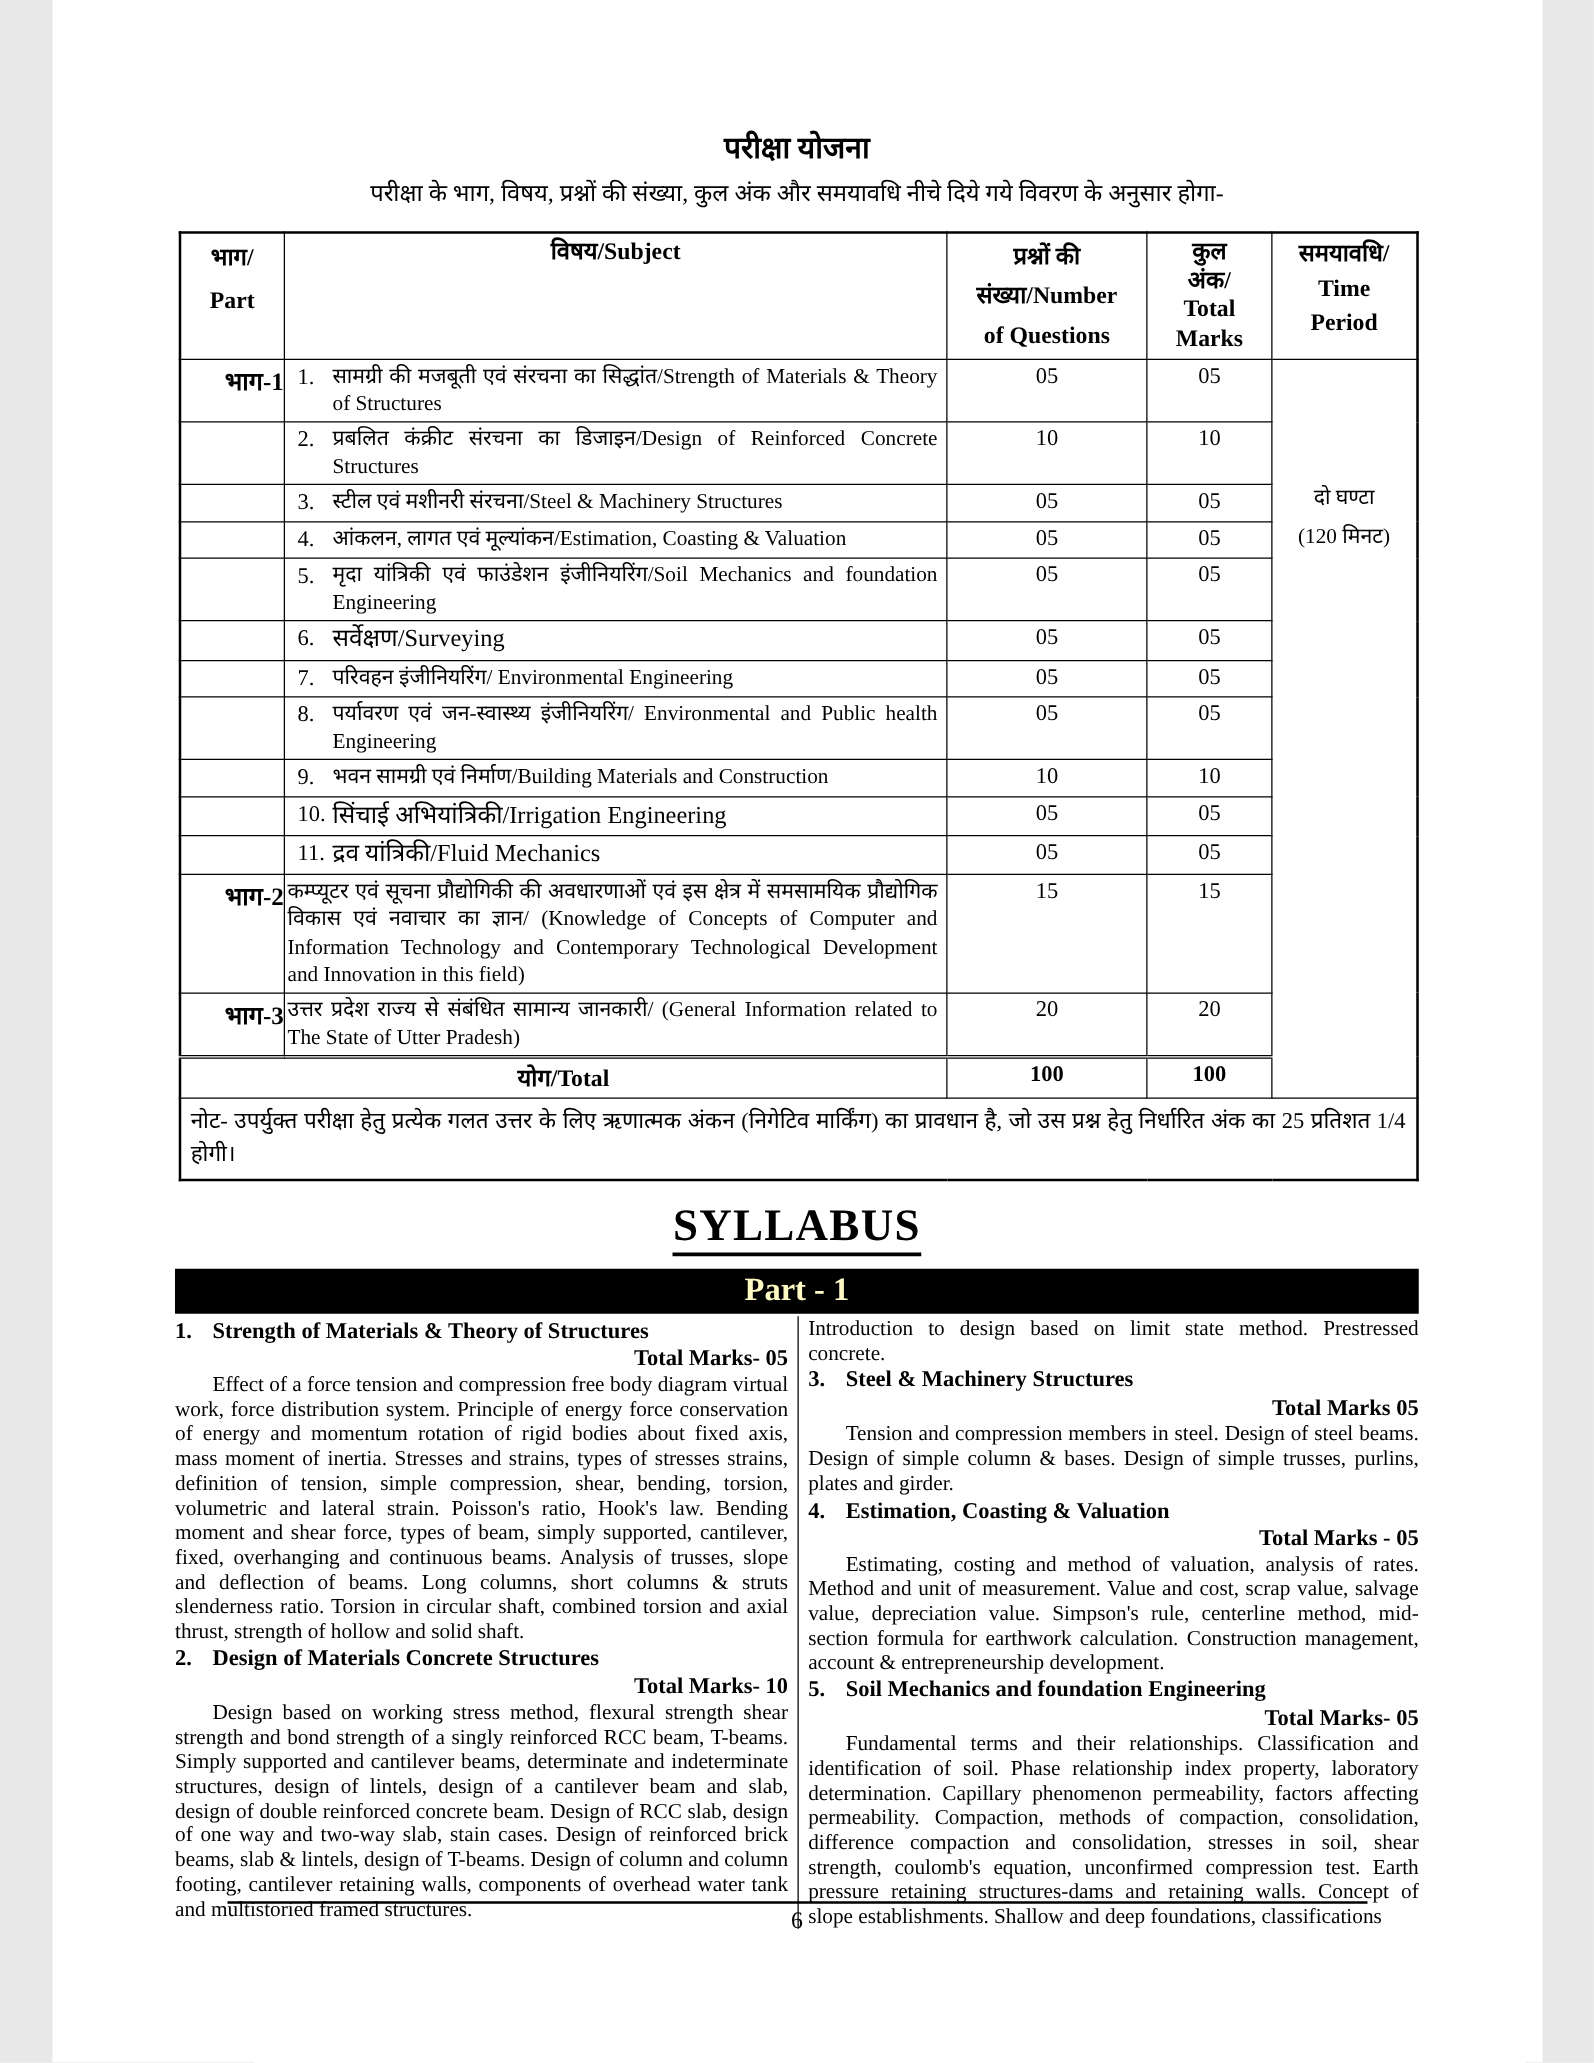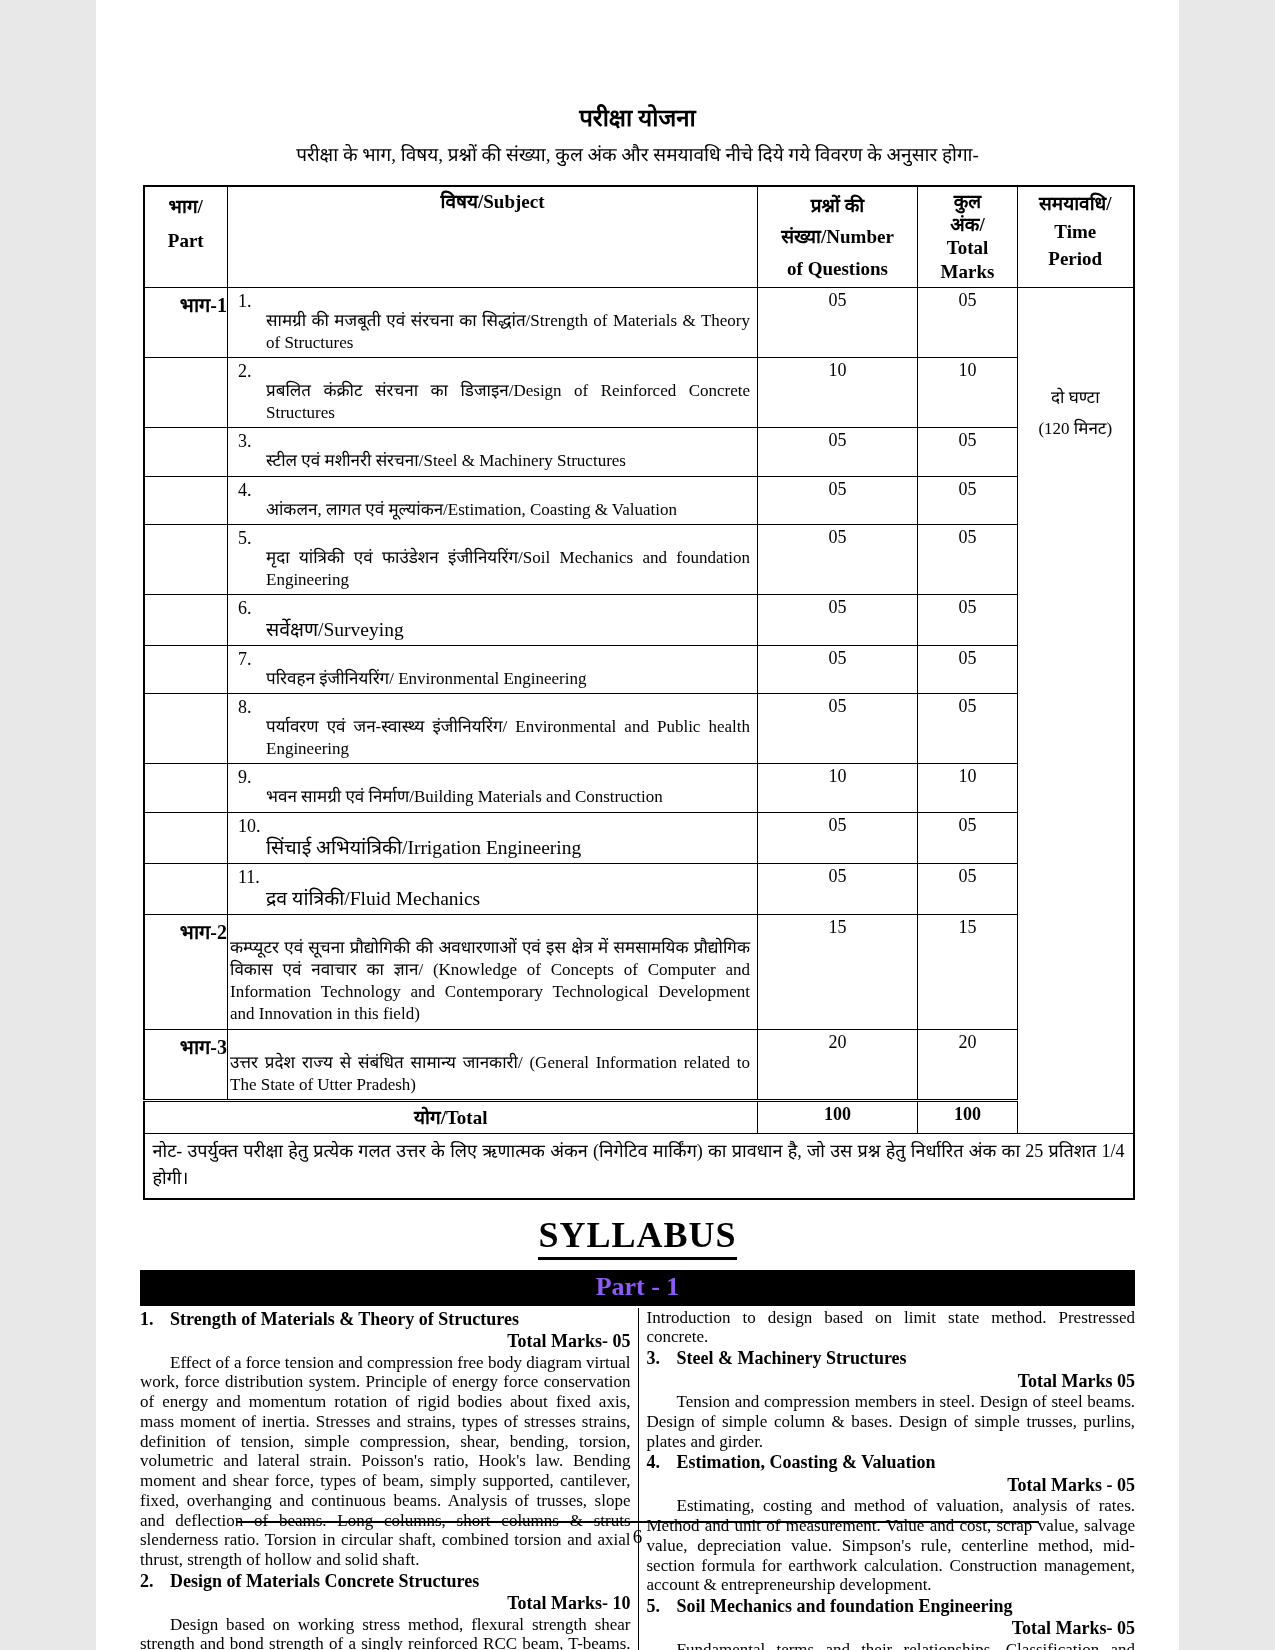--- a/index.html
+++ b/index.html
@@ -1,19 +1,19 @@
 <!DOCTYPE html>
 <html><head>
 <meta charset="utf-8">
 <style>
   * { margin:0; padding:0; box-sizing:border-box; }
   html,body { background:#e8e8e8; }
   .page {
     position:relative;
-    width:1083px; height:1650px;
+    width:1192px; height:1650px;
     margin:0 auto;
     background:#ffffff;
     font-family:"Liberation Serif", serif;
     color:#000;
     overflow:hidden;
   }
   .content { width:990px; margin:0 auto; padding-top:100px; }
 
   .doc-title { text-align:center; font-size:24px; font-weight:bold; }
   .doc-subtitle { text-align:center; font-size:19px; margin-top:8px; margin-bottom:18px; }
@@ -27,36 +27,36 @@
   th.h-part { line-height:1.8; }
   th.h-subj { line-height:1.3; }
   th.h-q { line-height:1.65; }
   th.h-m { line-height:1.22; }
   th.h-t { line-height:1.45; }
 
   td.part { text-align:right; font-weight:bold; font-size:20px; padding-top:3px; }
   td.subj { font-size:17px; line-height:1.3; padding:2px 4px 3px 2px; }
   td.subj .cellflex { display:flex; }
   td.subj .num { flex:0 0 36px; padding-left:8px; font-size:18px; }
-  td.subj .txt { flex:1; text-align:justify; padding-right:3px;margin-top:20px; }
+  td.subj .txt { flex:1; text-align:justify; padding-right:3px; }
   tr.big td.subj { font-size:19.5px; }
   td.val { text-align:center; font-size:18px; padding-top:2px; }
   td.time { text-align:center; font-size:17px; line-height:1.8; padding-top:95px; white-space:pre-line; }
   tr.total-row td { border-top:3px double #000; }
   td.total-label { text-align:center; font-weight:bold; font-size:19px; padding:2px 0 3px 0; }
   td.total-val { text-align:center; font-weight:bold; font-size:18px; padding-top:2px; }
   td.note-cell { font-size:18px; line-height:1.5; text-align:justify; padding:4px 8px 6px 8px; }
 
   .syllabus-head { text-align:center; margin-top:14px; }
   .syllabus-head span {
     display:inline-block; font-size:36px; font-weight:bold;
     border-bottom:3px solid #000; padding-bottom:1px; letter-spacing:1px;
   }
   .banner-wrap { width:995px; margin:10px auto 0 auto; }
-  .banner { background:#000; color:#8b5cf6; text-align:center; font-weight:bold; }
+  .banner { background:#000; color:#fef9c3; text-align:center; font-weight:bold; }
   .banner.part { font-size:26px; padding:2px 0 4px 0; }
   .banner.sub { font-size:21px; padding:0 0 3px 0; margin-top:3px; }
 
   .cols { width:995px; margin:2px auto 0 auto; display:flex; align-items:stretch; }
   .col { width:50%; font-size:17px; line-height:1.16; }
   .col.left { padding-right:7px; }
   .col.right { border-left:1.5px solid #000; padding-left:8px; }
   .sec-head { font-weight:bold; font-size:18px; line-height:1.25; }
   .sec-head .sec-num { display:inline-block; width:30px; }
   .sec-marks { font-weight:bold; font-size:18px; text-align:right; line-height:1.25; }

